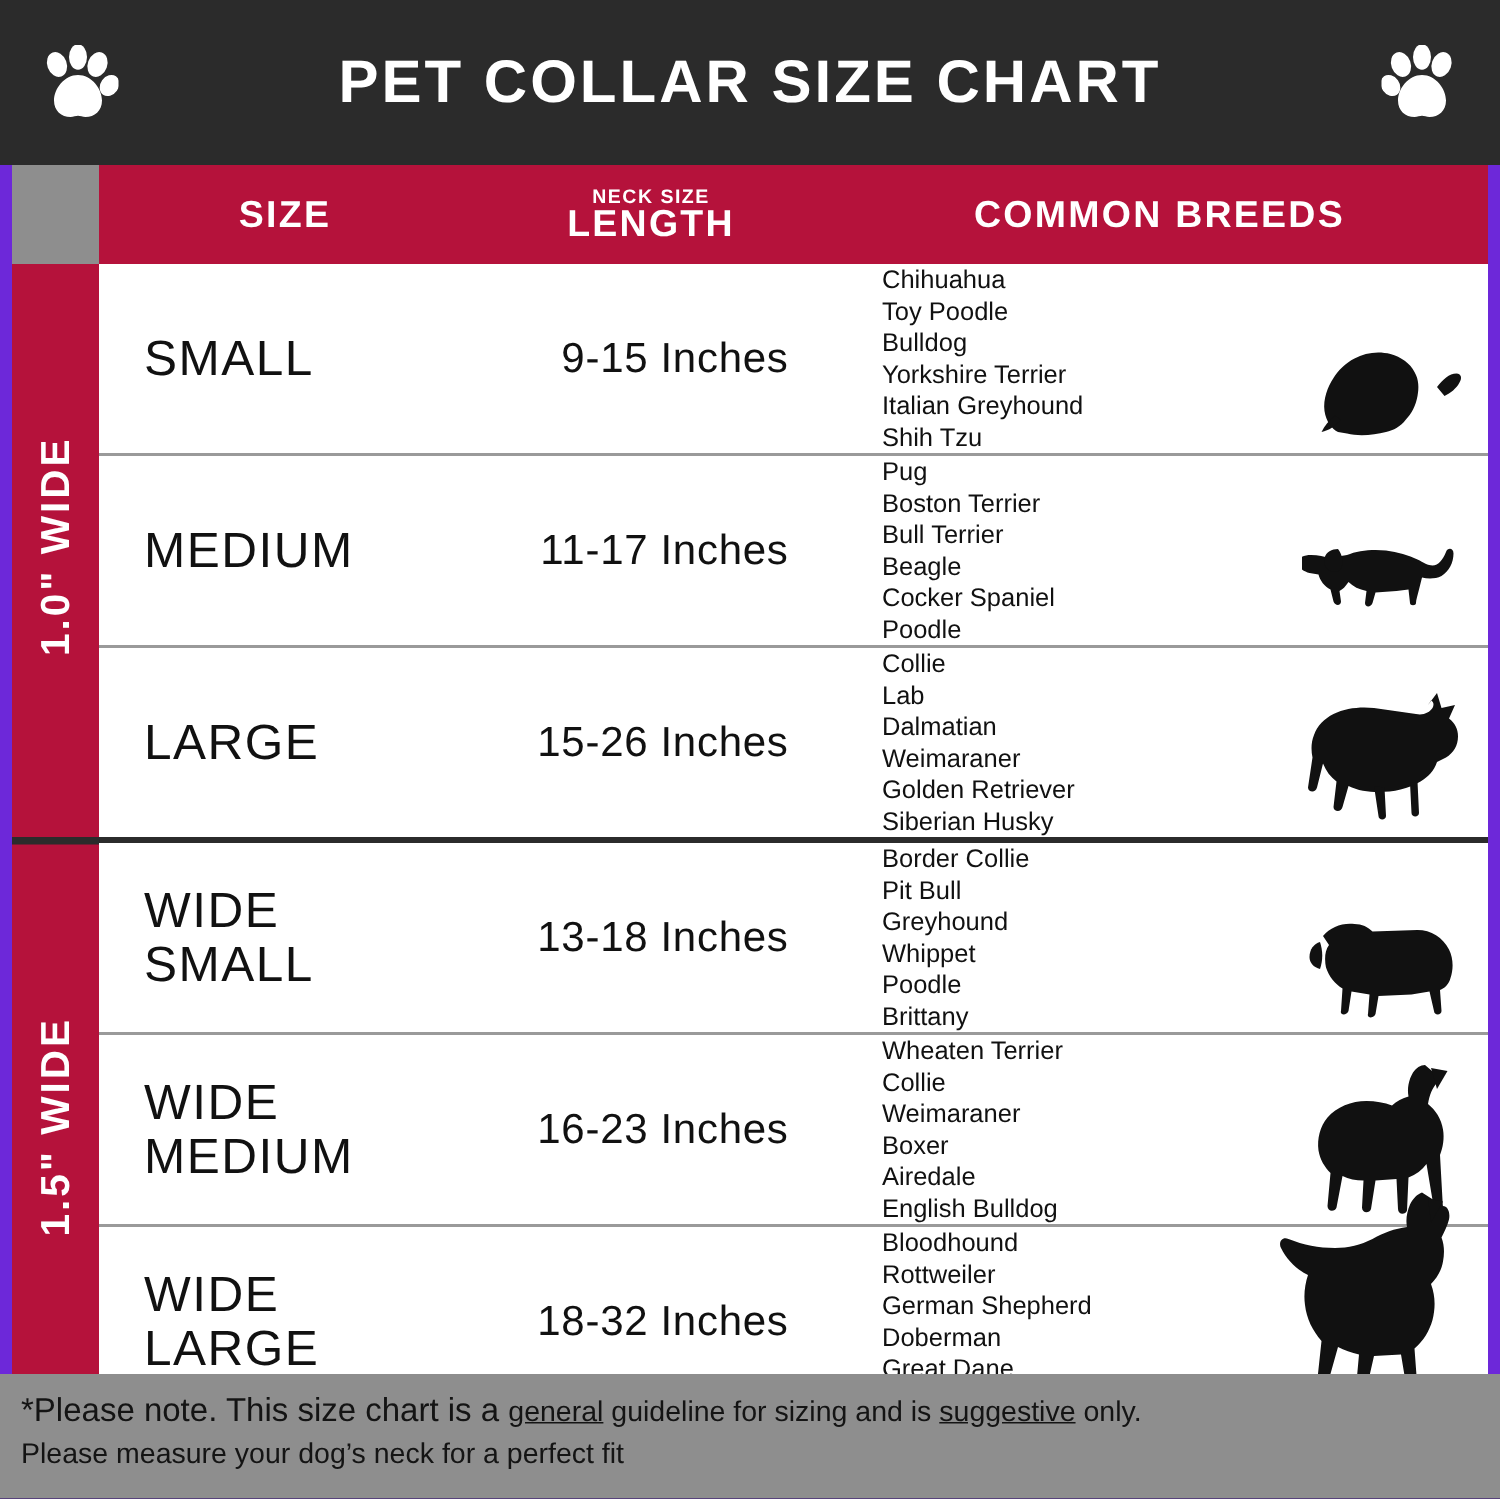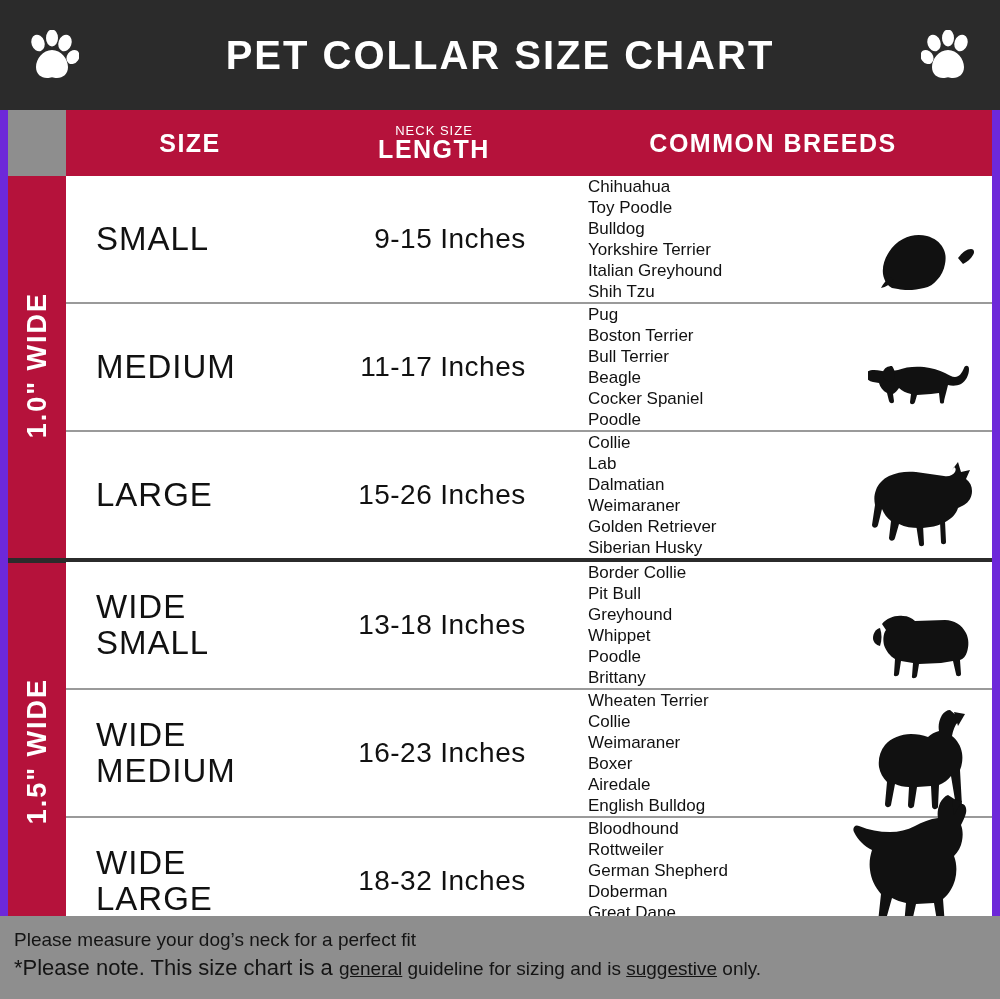--- a/index.html
+++ b/index.html
@@ -76,21 +76,21 @@
     text-align: center;
     vertical-align: middle;
     font-size: 25px;
     font-weight: bold;
     letter-spacing: 1.5px;
     border-left: 3px solid #2b2b2b;
   }
   .hdr-cell .sub {
     display: block;
     font-size: 13px;
-    font-weight: normal;
+    font-weight: bold;
     letter-spacing: 1px;
     line-height: 13px;
     margin-bottom: -1px;
   }
   .hdr-cell .main {
     display: block;
     line-height: 27px;
   }
 
   
@@ -464,19 +464,19 @@
   <div class="dog-silhouette" style="position:absolute; right:8px; bottom:72px;">
     <svg width="176" height="136" viewBox="0 0 176 136" aria-hidden="true">
       <g fill="#111111">
         <path d="M132 4c-3 1-6 4-8 8-2 5-3 10-2 15-8 1-16 4-23 8-8 4-16 6-25 6-11 0-21-2-31-6-4-2-7 2-5 6 4 8 10 14 18 18-2 6-3 13-2 20 1 9 5 17 11 24l-3 28c0 4 6 4 7 1l7-25c4 2 9 4 14 5l-2 22c0 4 6 4 7 1l5-22 18-1 4 24c1 4 7 3 7-1l-2-27c6-5 10-12 12-19 2-8 2-16-1-24 4-4 7-9 8-15 1-5 1-11-1-16 2-4 4-8 5-12 1-5-1-9-4-9z"></path>
         <path d="M136 8l2 16 8-14z"></path>
       </g>
     </svg>
   </div>
 
   <div class="footer">
-    <div class="footer-line">Please measure your dog’s neck for a perfect fit</div>
     <div class="footer-line">
       <span class="star">*Please note. This size chart is a </span><span class="u">general</span><span> guideline for sizing and is </span><span class="u">suggestive</span><span> only.</span>
     </div>
+    <div class="footer-line">Please measure your dog’s neck for a perfect fit</div>
   </div>
 
 </div>
 
 </body></html>

